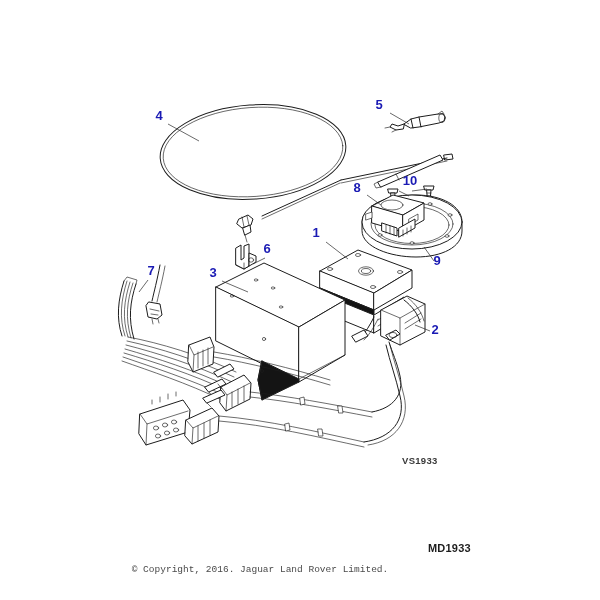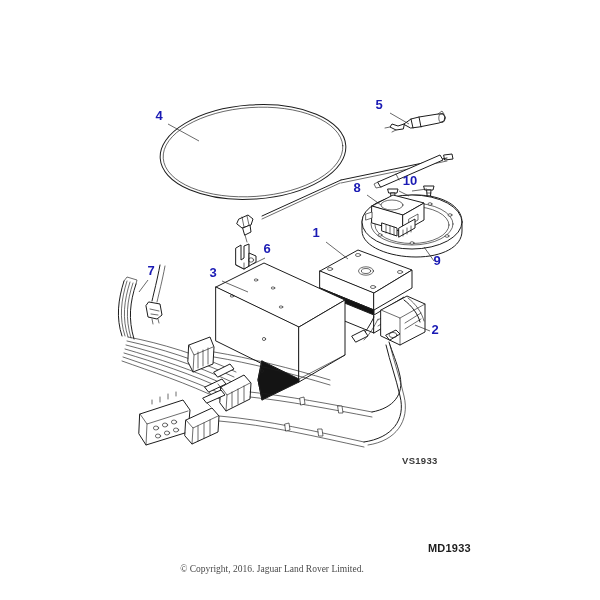--- a/index.html
+++ b/index.html
@@ -66,25 +66,25 @@
   }
   .sheet-code {
     font-family: "Liberation Sans", sans-serif;
     font-size: 11px;
     font-weight: bold;
     fill: #1d1d1d;
     letter-spacing: 0.2px;
   }
   .copyright-text {
     position: absolute;
-    left: 12px;
+    left: 0;
     top: 564px;
     width: 520px;
     text-align: center;
-    font-family: Liberation Serif, serif;
+    font-family: Liberation Mono, monospace;
     font-size: 9.5px;
     color: #4a4a4a;
   }
 </style>
 </head>
 <body>
 
 <div id="diagram-root">
 
   <svg class="parts-svg" viewBox="0 0 600 600">

